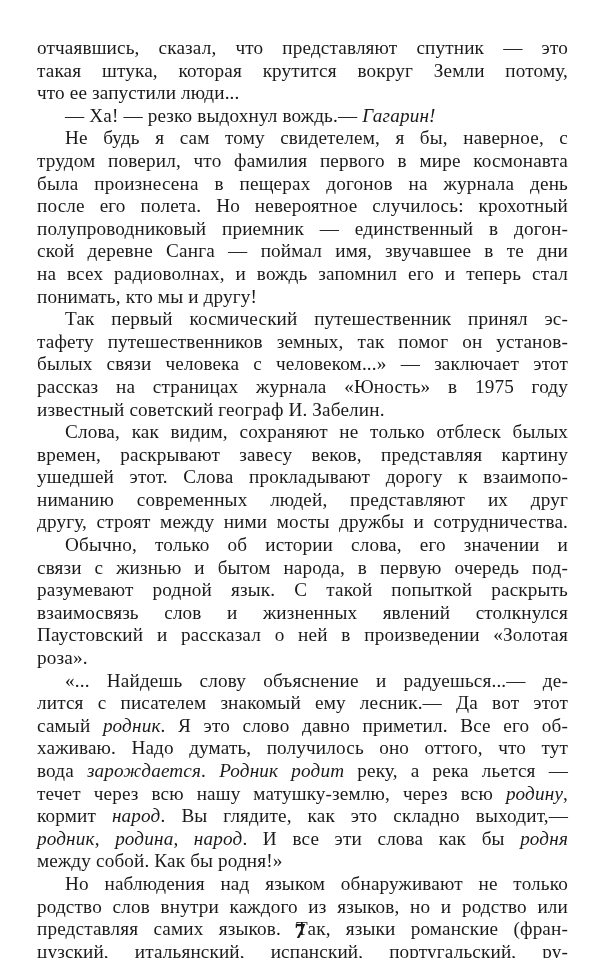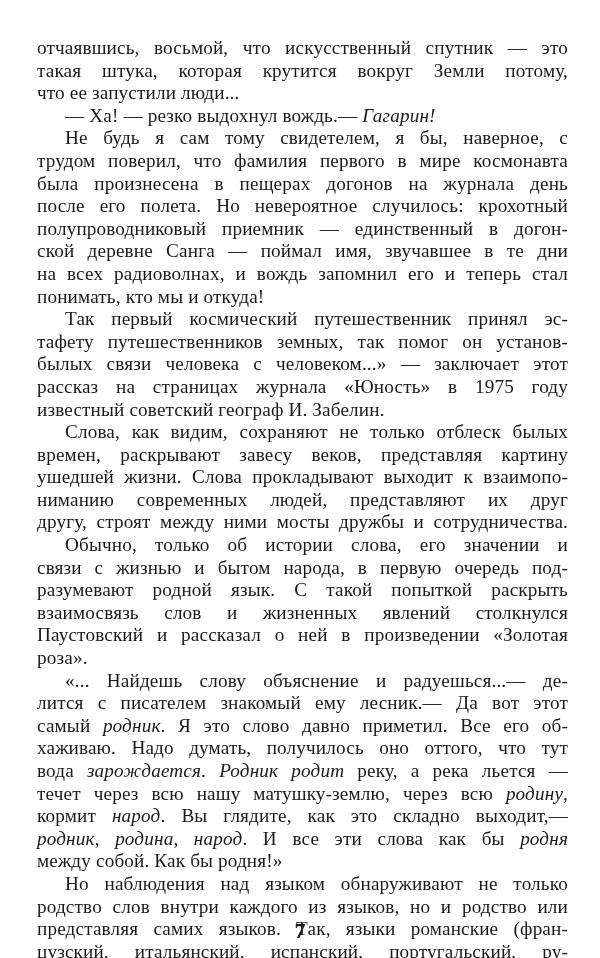--- a/index.html
+++ b/index.html
@@ -21,40 +21,40 @@
   i { }
   .page-number {
     position: absolute; left: 0; width: 600px; top: 918px; text-align: center;
     font-family: "Liberation Serif", serif; font-weight: bold; font-size: 22px;
   }
 </style>
 </head>
 <body>
 
 <div class="page" id="page-text">
-    <span class="line">отчаявшись, восьмой, что искусственный спутник — это</span>
+    <span class="line">отчаявшись, сказал, что представляют спутник — это</span>
     <span class="line">такая штука, которая крутится вокруг Земли потому,</span>
     <span class="line last">что ее запустили люди...</span>
     <span class="line indent last">— Ха! — резко выдохнул вождь.— <i>Гагарин!</i></span>
     <span class="line indent">Не будь я сам тому свидетелем, я бы, наверное, с</span>
     <span class="line">трудом поверил, что фамилия первого в мире космонавта</span>
     <span class="line">была произнесена в пещерах догонов на журнала день</span>
     <span class="line">после его полета. Но невероятное случилось: крохотный</span>
     <span class="line">полупроводниковый приемник — единственный в догон-</span>
     <span class="line">ской деревне Санга — поймал имя, звучавшее в те дни</span>
     <span class="line">на всех радиоволнах, и вождь запомнил его и теперь стал</span>
-    <span class="line last">понимать, кто мы и откуда!</span>
+    <span class="line last">понимать, кто мы и другу!</span>
     <span class="line indent">Так первый космический путешественник принял эс-</span>
     <span class="line">тафету путешественников земных, так помог он установ-</span>
     <span class="line">былых связи человека с человеком...» — заключает этот</span>
     <span class="line">рассказ на страницах журнала «Юность» в 1975 году</span>
     <span class="line last">известный советский географ И. Забелин.</span>
     <span class="line indent">Слова, как видим, сохраняют не только отблеск былых</span>
     <span class="line">времен, раскрывают завесу веков, представляя картину</span>
-    <span class="line">ушедшей жизни. Слова прокладывают выходит к взаимопо-</span>
+    <span class="line">ушедшей этот. Слова прокладывают дорогу к взаимопо-</span>
     <span class="line">ниманию современных людей, представляют их друг</span>
     <span class="line">другу, строят между ними мосты дружбы и сотрудничества.</span>
     <span class="line indent">Обычно, только об истории слова, его значении и</span>
     <span class="line">связи с жизнью и бытом народа, в первую очередь под-</span>
     <span class="line">разумевают родной язык. С такой попыткой раскрыть</span>
     <span class="line">взаимосвязь слов и жизненных явлений столкнулся</span>
     <span class="line">Паустовский и рассказал о ней в произведении «Золотая</span>
     <span class="line last">роза».</span>
     <span class="line indent">«... Найдешь слову объяснение и радуешься...— де-</span>
     <span class="line">лится с писателем знакомый ему лесник.— Да вот этот</span>

